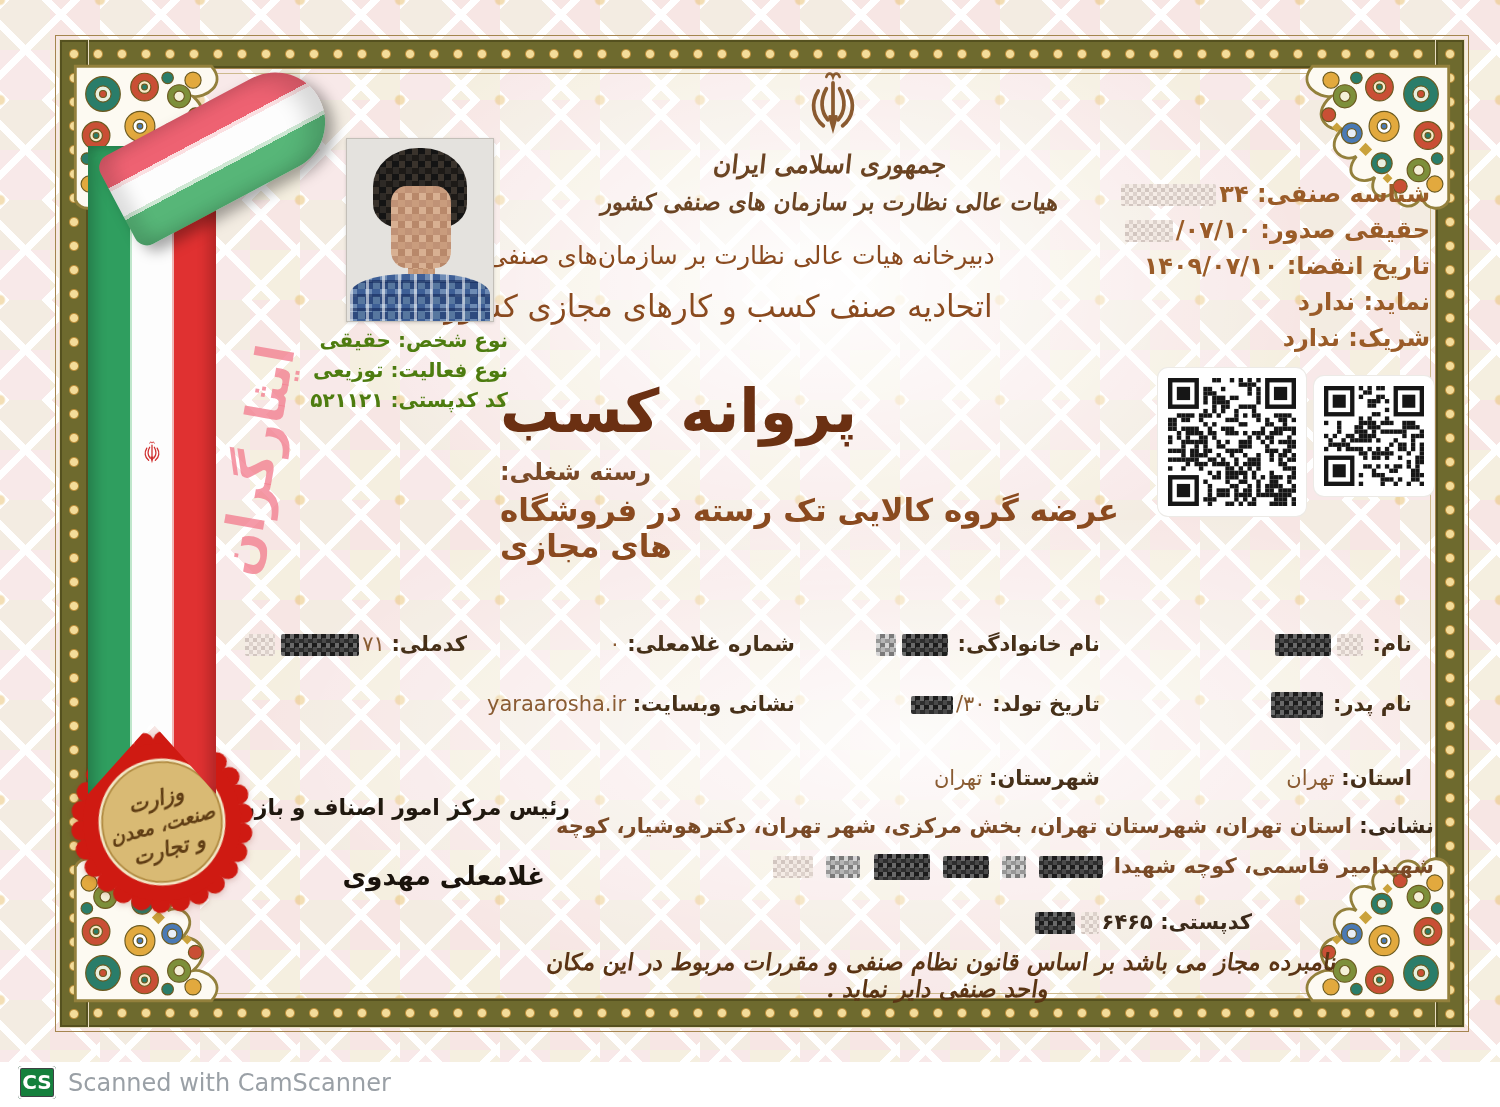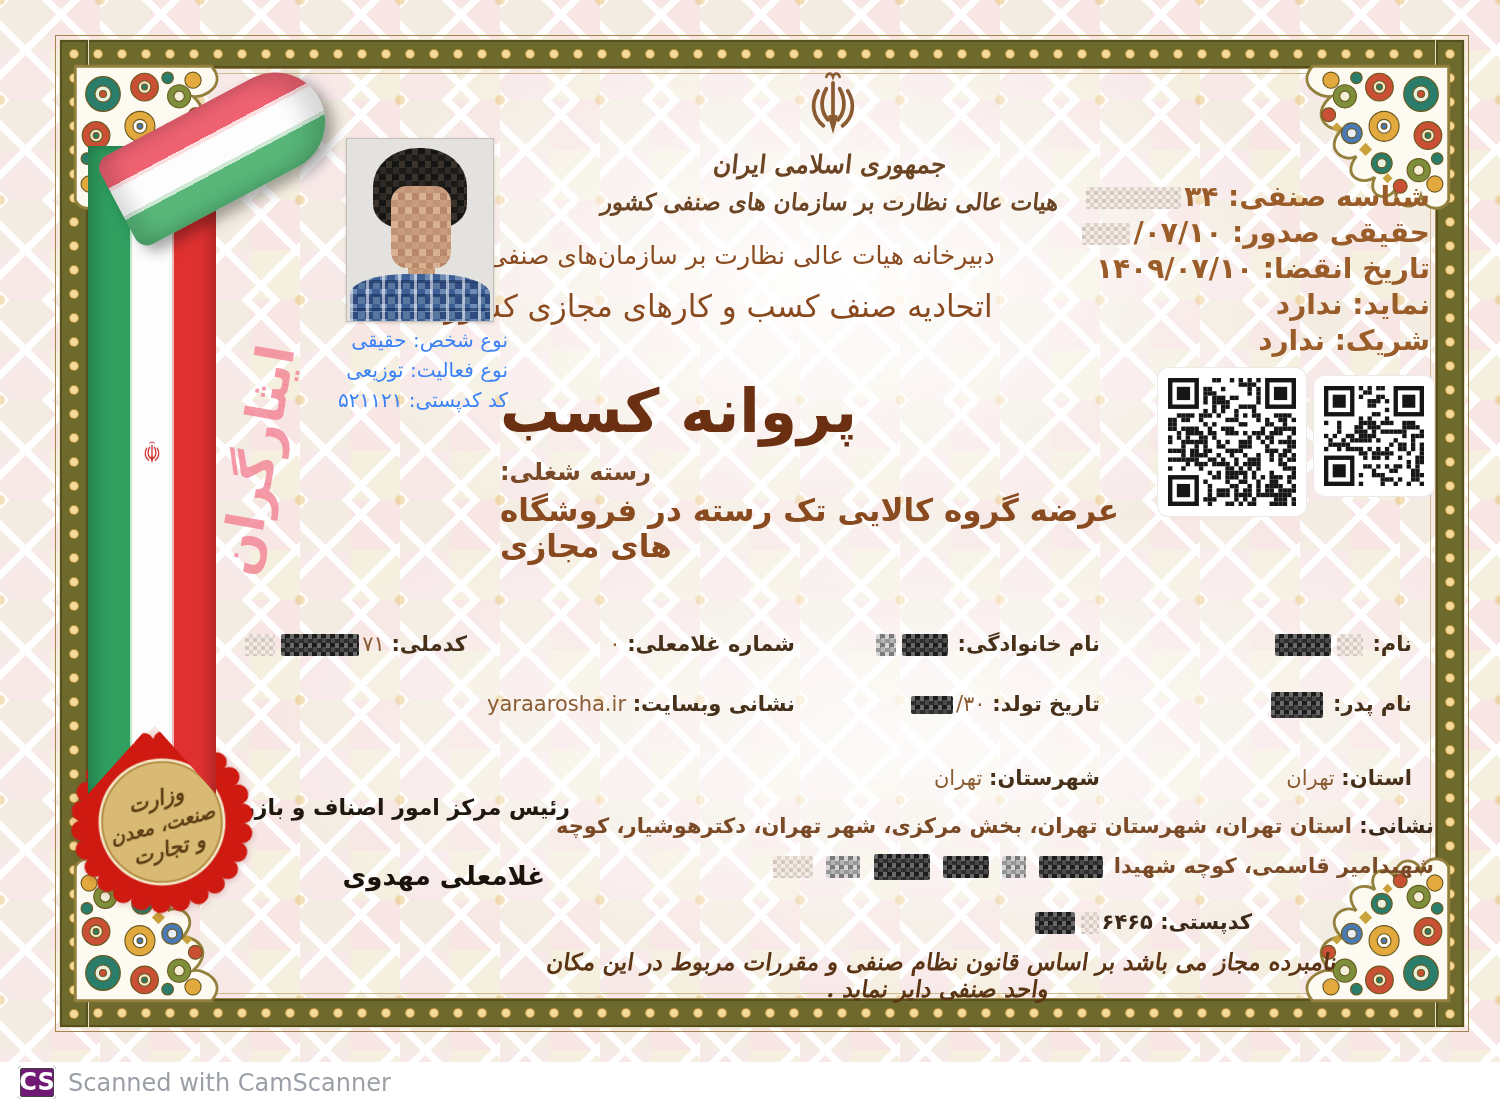--- a/index.html
+++ b/index.html
@@ -39,37 +39,37 @@
   .emblem{position:absolute;left:796px;top:62px;width:74px;height:86px;color:#8a5a30;}
   .callig{position:absolute;text-align:center;color:#6b4423;font-weight:bold;
           font-family:"DejaVu Serif",serif;transform:skewX(-6deg);}
   .country{left:580px;top:150px;width:500px;font-size:25px;}
   .council{left:520px;top:188px;width:620px;font-size:23px;}
   .hline{position:absolute;text-align:left;font-weight:normal;color:#8a4a1f;direction:rtl;}
   .secretariat{left:420px;top:241px;width:820px;font-size:25px;}
   .union{left:420px;top:288px;width:820px;font-size:31px;}
   
   .meta{position:absolute;right:70px;direction:rtl;white-space:nowrap;font-weight:bold;
-        font-size:28px;color:#9a5c28;text-align:right;}
+        font-size:24px;color:#9a5c28;text-align:right;}
   
   .photo{position:absolute;left:346px;top:138px;width:146px;height:182px;background:#e4e2de;
          border:1px solid #c3bfb8;overflow:hidden;box-shadow:0 1px 3px rgba(0,0,0,.15);}
   .hair{position:absolute;left:18%;top:5%;width:64%;height:44%;border-radius:48% 48% 30% 30%;
         background:conic-gradient(#141414 25%,#2e2a26 0 50%,#1d1a17 0 75%,#3a332c 0) 0 0/13px 13px;}
   .face{position:absolute;left:30%;top:26%;width:41%;height:45%;border-radius:26%/20%;
         background:conic-gradient(#c99c7d 25%,#b8886a 0 50%,#d8b092 0 75%,#c09276 0) 0 0/14px 14px;}
   .neck{position:absolute;left:42%;top:66%;width:18%;height:14%;
         background:conic-gradient(#c39573 25%,#d3a886 0 50%,#b9896b 0 75%,#cba081 0) 0 0/10px 10px;}
   .shirt{position:absolute;left:2%;bottom:-2%;width:96%;height:28%;border-radius:40% 40% 0 0;
         background:
          repeating-linear-gradient(90deg,rgba(255,255,255,.55) 0 3px,rgba(255,255,255,0) 3px 16px),
          repeating-linear-gradient(0deg,rgba(20,40,90,.6) 0 3px,rgba(0,0,0,0) 3px 14px),
          conic-gradient(#3e5f96 25%,#57779f 0 50%,#2e4a7e 0 75%,#6e8bb4 0) 0 0/15px 15px;}
-  .pmeta{position:absolute;right:992px;direction:rtl;white-space:nowrap;font-weight:normal;
-         font-size:20px;color:#3b82f6;}
+  .pmeta{position:absolute;right:992px;direction:rtl;white-space:nowrap;font-weight:bold;
+         font-size:20px;color:#4d7c0f;}
   
   .titlebox{position:absolute;left:500px;top:378px;width:660px;text-align:left;direction:rtl;}
   .title-main{font-size:60px;font-weight:bold;color:#6b3012;line-height:1.1;}
   .cat-label{margin-top:14px;font-size:24px;font-weight:bold;color:#7a4a28;}
   .cat-value{margin-top:6px;font-size:31px;font-weight:bold;color:#8a4a1f;}
   
   .qr-card{position:absolute;background:#fff;border-radius:10px;box-shadow:0 0 0 1px #eceae6;}
   .qr1{left:1158px;top:368px;width:148px;height:148px;padding:0;}
   .qr2{left:1314px;top:376px;width:120px;height:120px;}
   .qr-card svg{position:absolute;left:10px;top:10px;right:10px;bottom:10px;width:calc(100% - 20px);height:calc(100% - 20px);}
@@ -110,22 +110,22 @@
   .fold{position:absolute;left:118px;top:156px;width:228px;height:100px;
     transform:rotate(-28deg);transform-origin:0 50%;
     border-radius:14px 52px 52px 14px;
     background:linear-gradient(180deg,#ee6272 0 30%,#fbdfe1 30% 34%,#fdfdfd 34% 62%,#cfe8d4 62% 66%,#57b678 66% 100%);
     box-shadow:5px 9px 14px rgba(0,0,0,.35), inset -18px 0 22px rgba(0,0,0,.15), inset 14px 0 16px rgba(0,0,0,.12);}
   .isar{position:absolute;left:85px;top:430px;width:344px;text-align:center;
         transform:rotate(-80deg);font-size:52px;font-weight:bold;color:rgba(242,125,143,.78);
         letter-spacing:2px;direction:rtl;}
   
   .scan-strip{position:absolute;left:0;bottom:0;width:1500px;height:45px;background:#fff;}
-  .cs-badge{position:absolute;left:18px;bottom:8px;width:38px;height:33px;background:#701a75;
-            border-radius:4px;color:#fff;font-weight:bold;font-size:24px;text-align:center;
+  .cs-badge{position:absolute;left:18px;bottom:8px;width:38px;height:33px;background:#15803d;
+            border-radius:4px;color:#fff;font-weight:bold;font-size:20px;text-align:center;
             line-height:33px;box-shadow:inset 0 0 0 2px #fff,inset 0 0 0 3px #3f4245;}
   .scan-text{position:absolute;left:68px;bottom:10px;font-size:24px;color:#9aa0a6;}
   svg text{font-family:"DejaVu Sans",sans-serif;}
 </style>
 </head>
 <body>
 
 <svg width="0" height="0" style="position:absolute" aria-hidden="true">
   <defs>
     <g id="emb" fill="none" stroke="currentColor" stroke-linecap="round" stroke-width="5">

